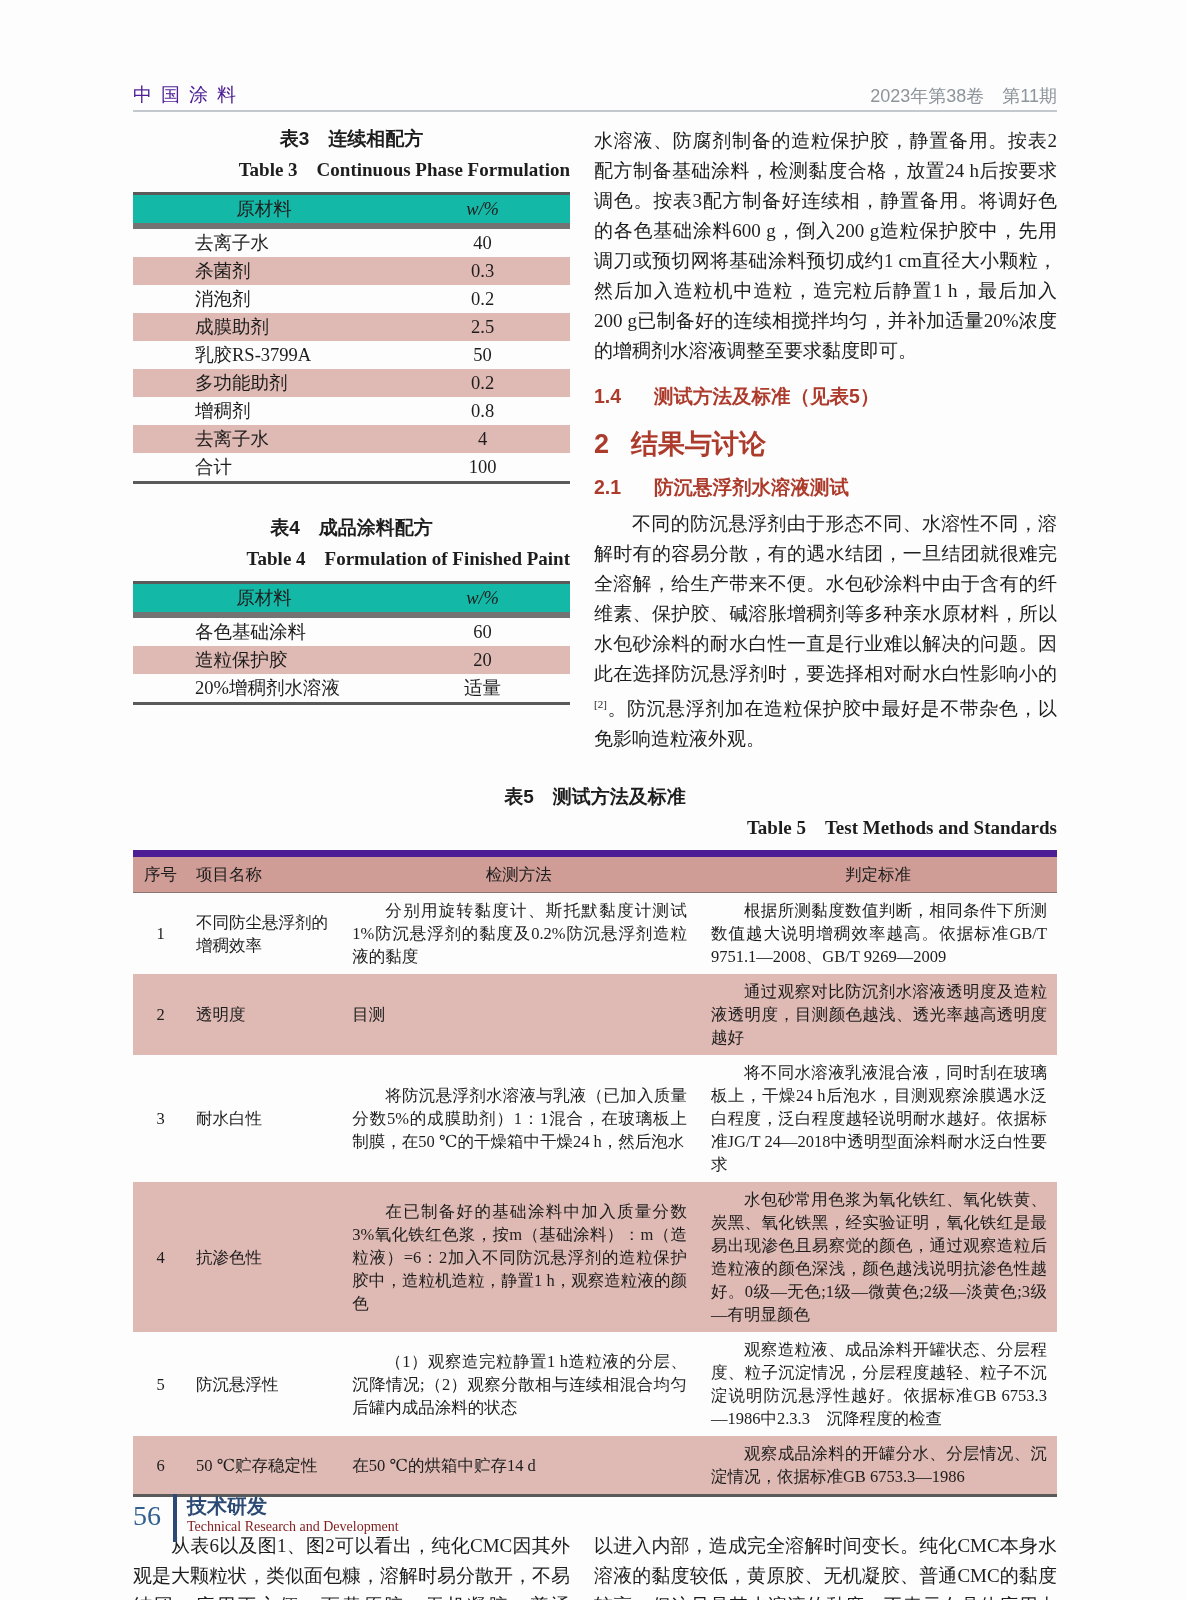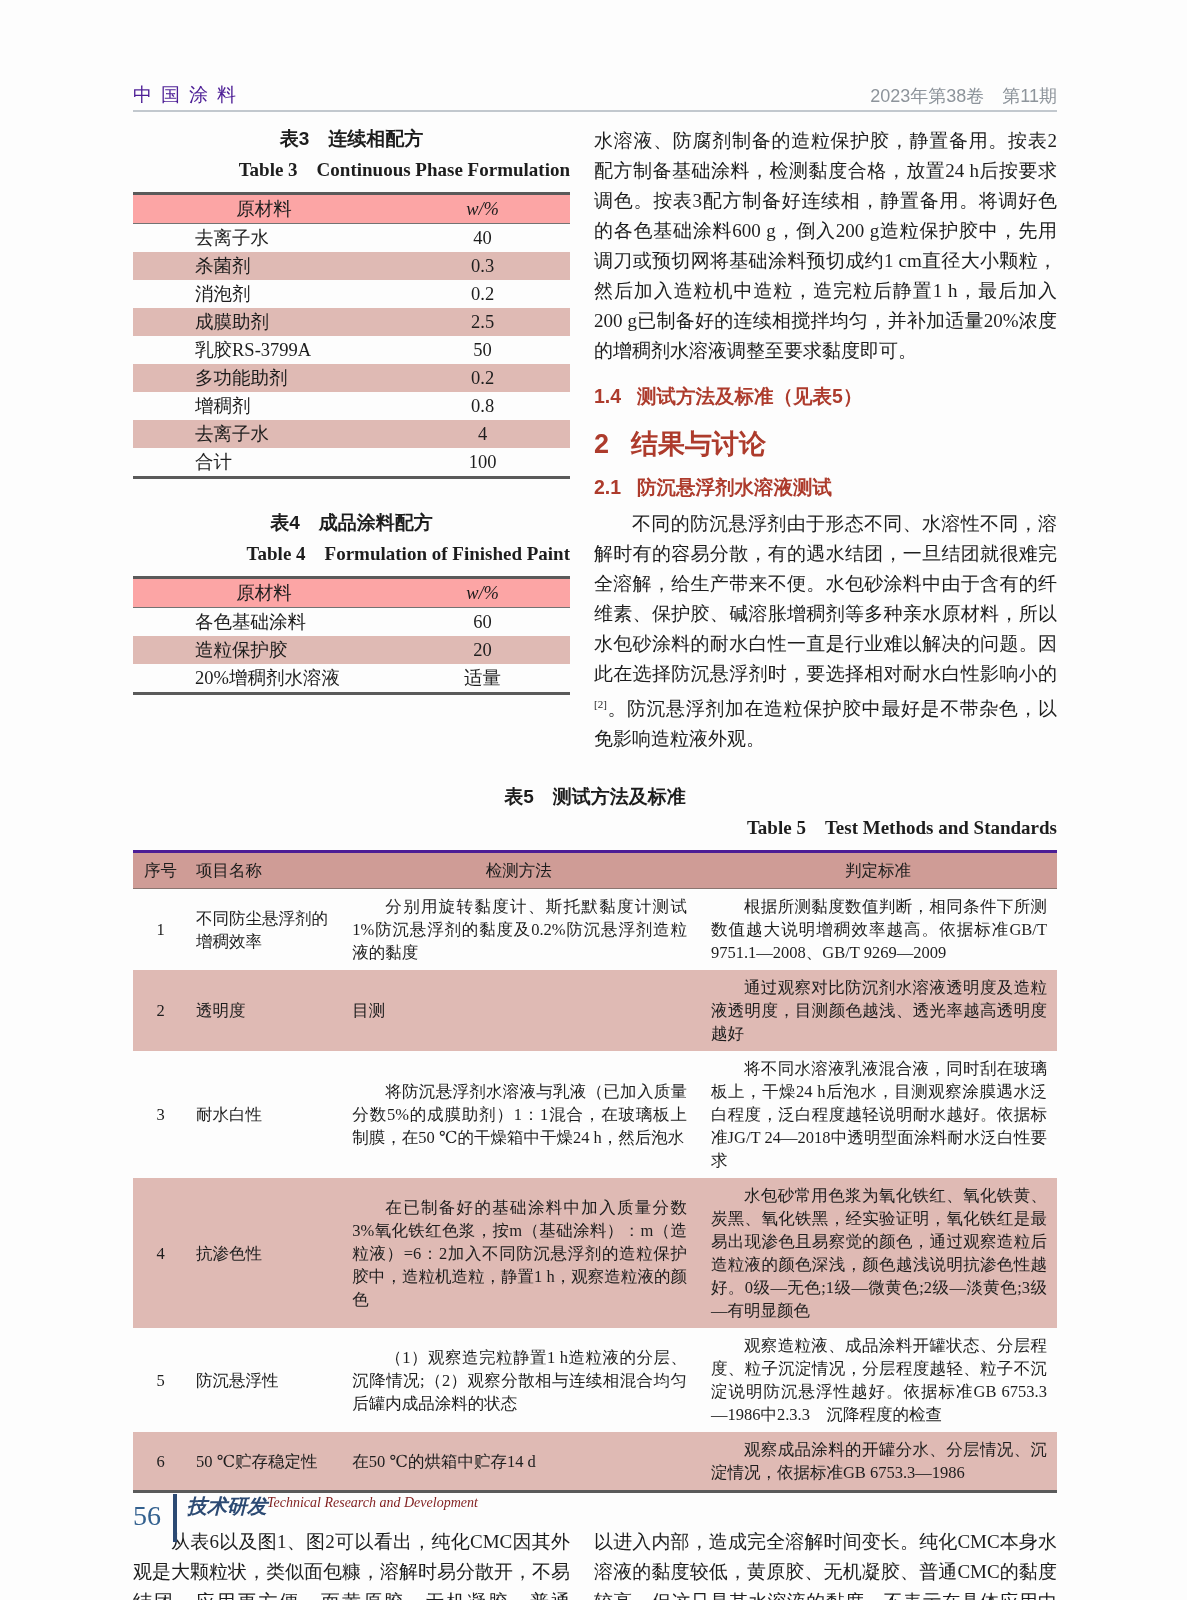--- a/index.html
+++ b/index.html
@@ -20,57 +20,57 @@
   .two-col { display:flex; gap:24px; }
   .col-l { width:437px; }
   .col-r { width:463px; }
 
   .cap-zh { text-align:center; font-family:"Liberation Sans","DejaVu Sans",sans-serif; font-weight:bold; font-size:19px; margin:0 0 5px 0; }
   .cap-en { text-align:right; font-family:"Liberation Serif","DejaVu Serif",serif; font-weight:bold; font-size:19px; margin:0 0 9px 0; }
 
   table { border-collapse:collapse; width:100%; }
   .ftable { border-top:3px solid #5a5a5a; border-bottom:3px solid #5a5a5a; font-size:18.5px; }
   .ftable th, .ftable td { font-weight:normal; padding:2px 4px; line-height:24px; }
-  .ftable thead th { background:#fca5a5; border-bottom:1px solid #737373; }
+  .ftable thead th { background:#14b8a6; border-bottom:6px solid #737373; }
   .ftable .c-name { width:60%; text-align:left; padding-left:62px; }
   .ftable thead .c-name { text-align:center; padding-left:4px; }
   .ftable .c-val { width:40%; text-align:center; }
   .ftable tbody tr:nth-child(even) td { background:#dfbab4; }
   .ital { font-style:italic; }
 
-  .t5 { border-top:3px solid #4c1d95; border-bottom:3px solid #5a5a5a; font-size:16.5px; margin-top:2px; }
+  .t5 { border-top:7px solid #4c1d95; border-bottom:3px solid #5a5a5a; font-size:16.5px; margin-top:2px; }
   .t5 th, .t5 td { font-weight:normal; line-height:23px; vertical-align:middle; }
   .t5 thead th { background:#cf9c96; border-bottom:1px solid #8a7570; padding:5px 4px; }
   .t5 tbody tr:nth-child(even) td { background:#dfbab4; }
   .t5 .c-no { width:50px; text-align:center; }
   .t5 .c-item { width:150px; text-align:left; padding:6px 4px 6px 8px; }
   .t5 thead .c-item { text-align:left; padding-left:8px; }
   .t5 .c-method { width:360px; text-align:justify; padding:6px 12px 6px 14px; }
   .t5 .c-standard { width:364px; text-align:justify; padding:6px 10px 6px 12px; }
   .t5 thead .c-method, .t5 thead .c-standard { text-align:center; padding:5px 4px; }
   .t5 td.indent { text-indent:2em; }
 
   .para { font-size:19px; line-height:30px; text-align:justify; margin:0; }
   .para.ind { text-indent:2em; }
   .para sup { font-size:11px; }
 
   .h-red-s { font-family:"Liberation Sans","DejaVu Sans",sans-serif; font-weight:bold; font-size:19.5px; color:#ad3b2c; margin:17px 0 8px 0; }
   .h-red-l { font-family:"Liberation Sans","DejaVu Sans",sans-serif; font-weight:bold; font-size:27px; color:#ad3b2c; margin:16px 0 12px 0; }
   .hnum { margin-right:22px; }
-  .hnum-s { margin-right:16px; }
+  .hnum-s { margin-right:33px; }
 
   .t5-block { margin-top:30px; }
   .bottom-cols { margin-top:34px; }
   .t4-block { margin-top:31px; }
 
   
   .footer { position:absolute; left:133px; top:1494px; display:flex; align-items:flex-start; }
   .page-no { font-family:"Liberation Serif","DejaVu Serif",serif; font-size:28px; color:#33618f; margin-right:12px; margin-top:6px; }
   .foot-bar { width:4px; height:48px; background:#2c4a73; margin-right:10px; }
-  .foot-col { display:flex; flex-direction:row; justify-content:center;font-style:italic; }
+  .foot-col { display:flex; flex-direction:column; justify-content:center; }
   .foot-zh { font-family:"Liberation Sans","DejaVu Sans",sans-serif; font-weight:bold; font-size:20px; color:#2c4a73; line-height:24px; }
   .foot-en { font-family:"Liberation Serif","DejaVu Serif",serif; font-size:14px; color:#7f1d1d; line-height:18px; }
 </style>
 </head>
 <body>
 
 <div class="page">
 
   <div class="runhead">
     <span class="journal-name">中国涂料</span>

